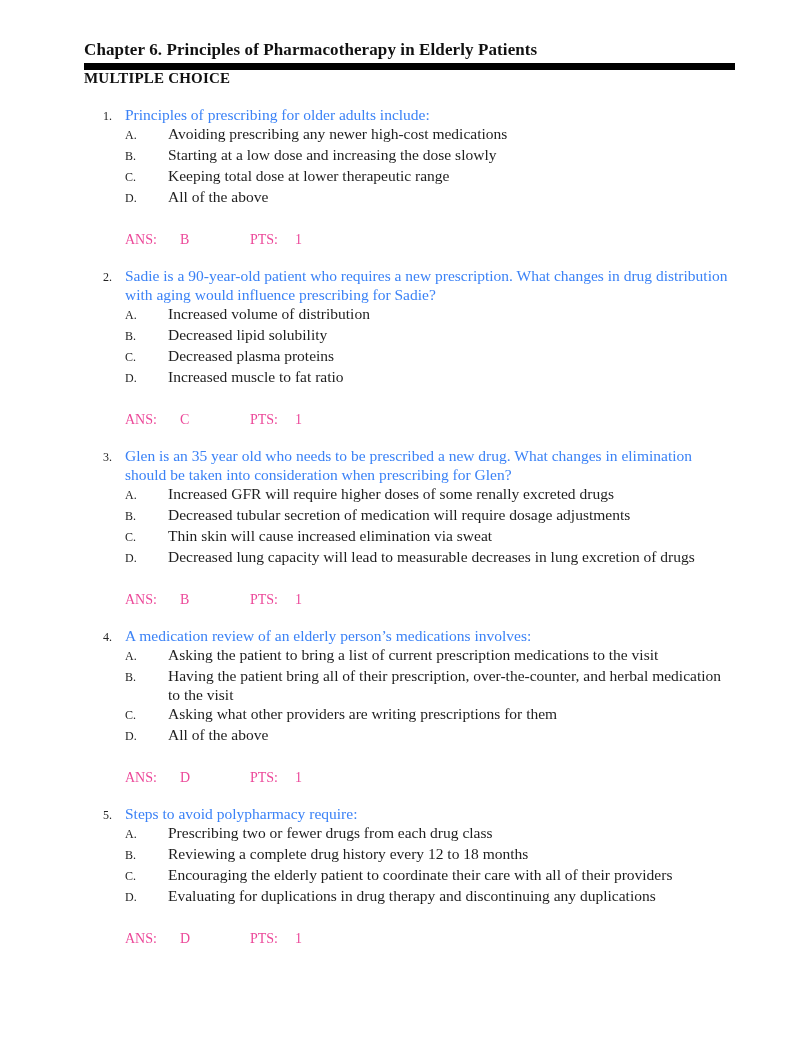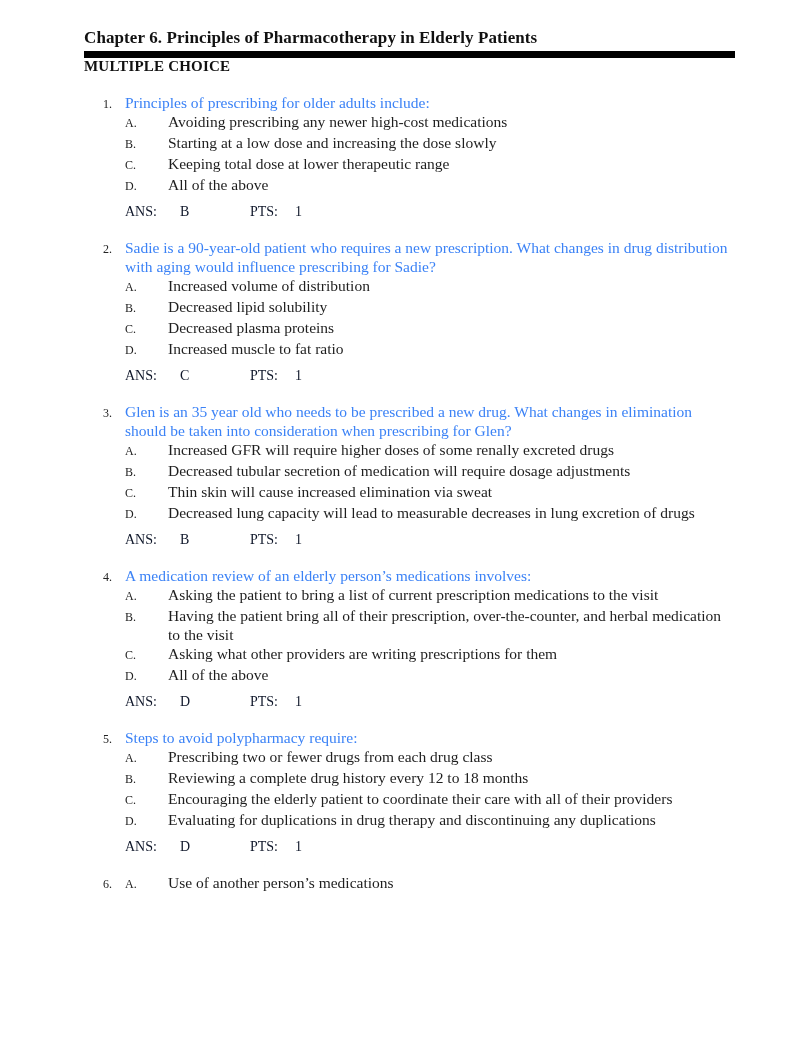--- a/index.html
+++ b/index.html
@@ -4,21 +4,21 @@
 <style>
   html, body { margin: 0; padding: 0; background: #ffffff; }
   .page {
     position: relative;
     width: 793px;
     height: 964px;
     box-sizing: border-box;
     background: #ffffff;
     color: #1e1e1e;
     font-family: "Liberation Serif", "DejaVu Serif", serif;
-    padding: 28px 58px 0 84px;
+    padding: 40px 58px 0 84px;
     overflow: hidden;
   }
   .doc-title {
     margin: 0;
     font-size: 17px;
     line-height: 20px;
     font-weight: bold;
     color: #111;
     letter-spacing: 0.1px;
   }
@@ -54,23 +54,23 @@
   .opt-letter {
     flex: none;
     width: 23px;
     font-size: 12px;
     color: #222;
   }
   .opt-text { flex: 1; min-width: 0; margin-left: 20px; }
   .answer-row {
     display: flex;
     align-items: center;
-    margin-top: 6px;
+    margin-top: 22px;
     font-size: 14px;
-    color: #0f172a;
+    color: #ec4899;
   }
   .ans-label { flex: none; width: 55px; }
   .ans-value { flex: none; width: 70px; }
   .pts-label { flex: none; width: 45px; }
   .pts-value { flex: none; }
 </style>
 </head>
 <body>
 
 <div class="page">

